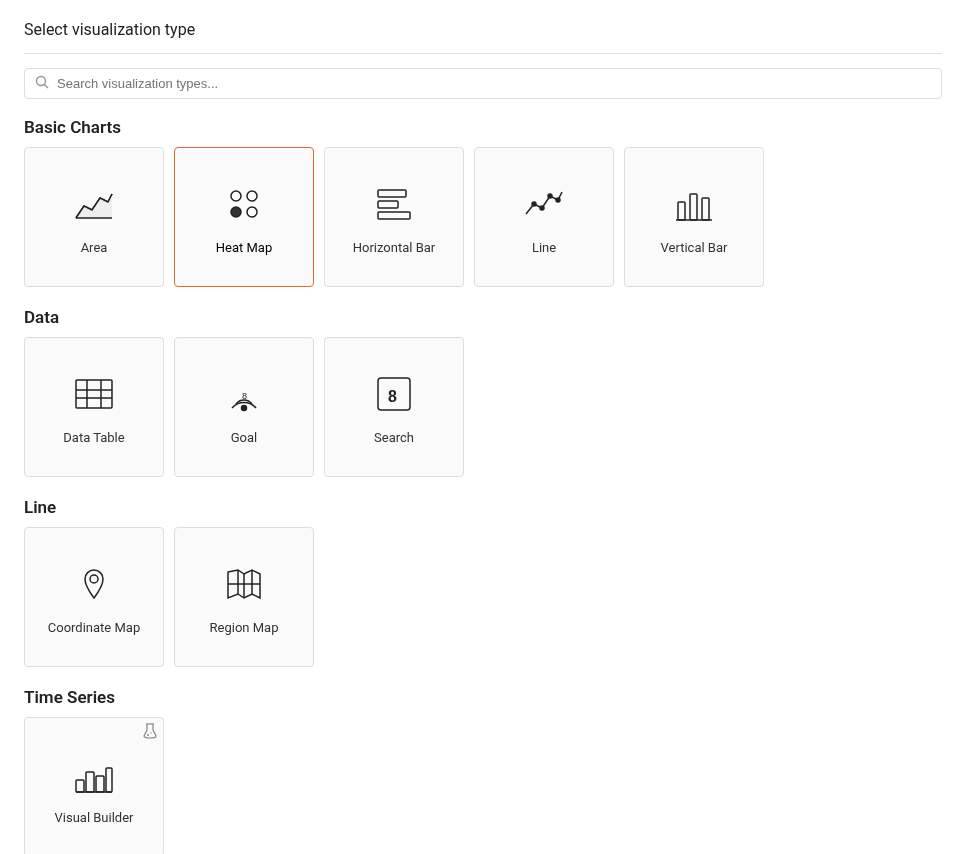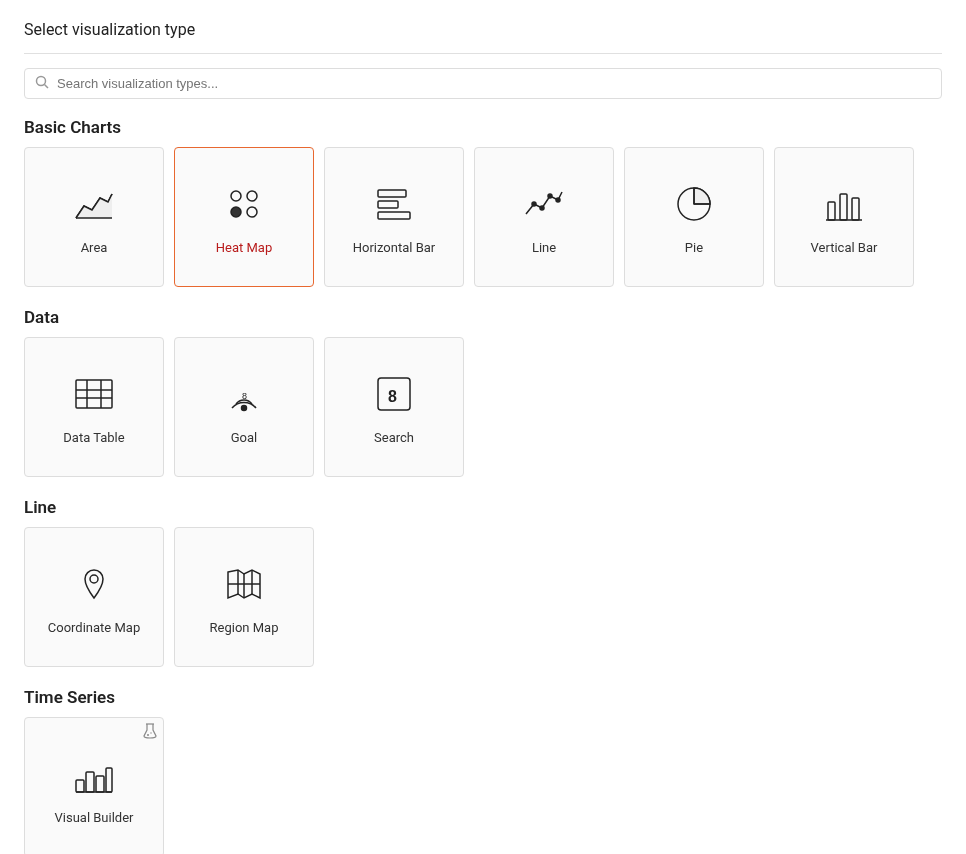--- a/index.html
+++ b/index.html
@@ -70,21 +70,21 @@
     }
     .chart-card.selected {
       border-color: #e86830;
     }
     .chart-card .card-label {
       font-size: 13px;
       color: #333;
       text-align: center;
     }
     .chart-card.selected .card-label {
-      color: #b91c1c;
+      color: #000000;
     }
     .chart-icon {
       width: 48px;
       height: 48px;
       display: flex;
       align-items: center;
       justify-content: center;
     }
     .chart-icon svg {
       width: 44px;
@@ -169,33 +169,20 @@
     <polyline points="4,32 12,22 20,26 28,14 36,18 40,10"></polyline>
     <circle cx="12" cy="22" r="2" fill="#222"></circle>
     <circle cx="20" cy="26" r="2" fill="#222"></circle>
     <circle cx="28" cy="14" r="2" fill="#222"></circle>
     <circle cx="36" cy="18" r="2" fill="#222"></circle>
   </svg>
             </div>
             <div class="card-label" data-name="chart-label-line">Line</div>
           </div>
         </div>
-        <div class="chart-card-wrapper" data-name="card-wrapper-pie">
-          <div class="chart-card" data-name="chart-card-pie">
-            <div class="chart-icon" data-name="pie-icon">
-              <svg viewBox="0 0 44 44" fill="none" stroke="#222" stroke-width="1.5">
-    <circle cx="22" cy="22" r="16"></circle>
-    <path d="M22,22 L22,6 A16,16 0 0,1 38,22 Z" fill="#eee" stroke="#222" stroke-width="1.5"></path>
-    <line x1="22" y1="22" x2="22" y2="6"></line>
-    <line x1="22" y1="22" x2="38" y2="22"></line>
-  </svg>
-            </div>
-            <div class="card-label" data-name="chart-label-pie">Pie</div>
-          </div>
-        </div>
         <div class="chart-card-wrapper" data-name="card-wrapper-vertical-bar">
           <div class="chart-card" data-name="chart-card-vertical-bar">
             <div class="chart-icon" data-name="vertical-bar-icon">
               <svg viewBox="0 0 44 44" fill="none" stroke="#222" stroke-width="1.5">
     <rect x="6" y="20" width="7" height="18" rx="1"></rect>
     <rect x="18" y="12" width="7" height="26" rx="1"></rect>
     <rect x="30" y="16" width="7" height="22" rx="1"></rect>
     <line x1="4" y1="38" x2="40" y2="38"></line>
   </svg>
             </div>

